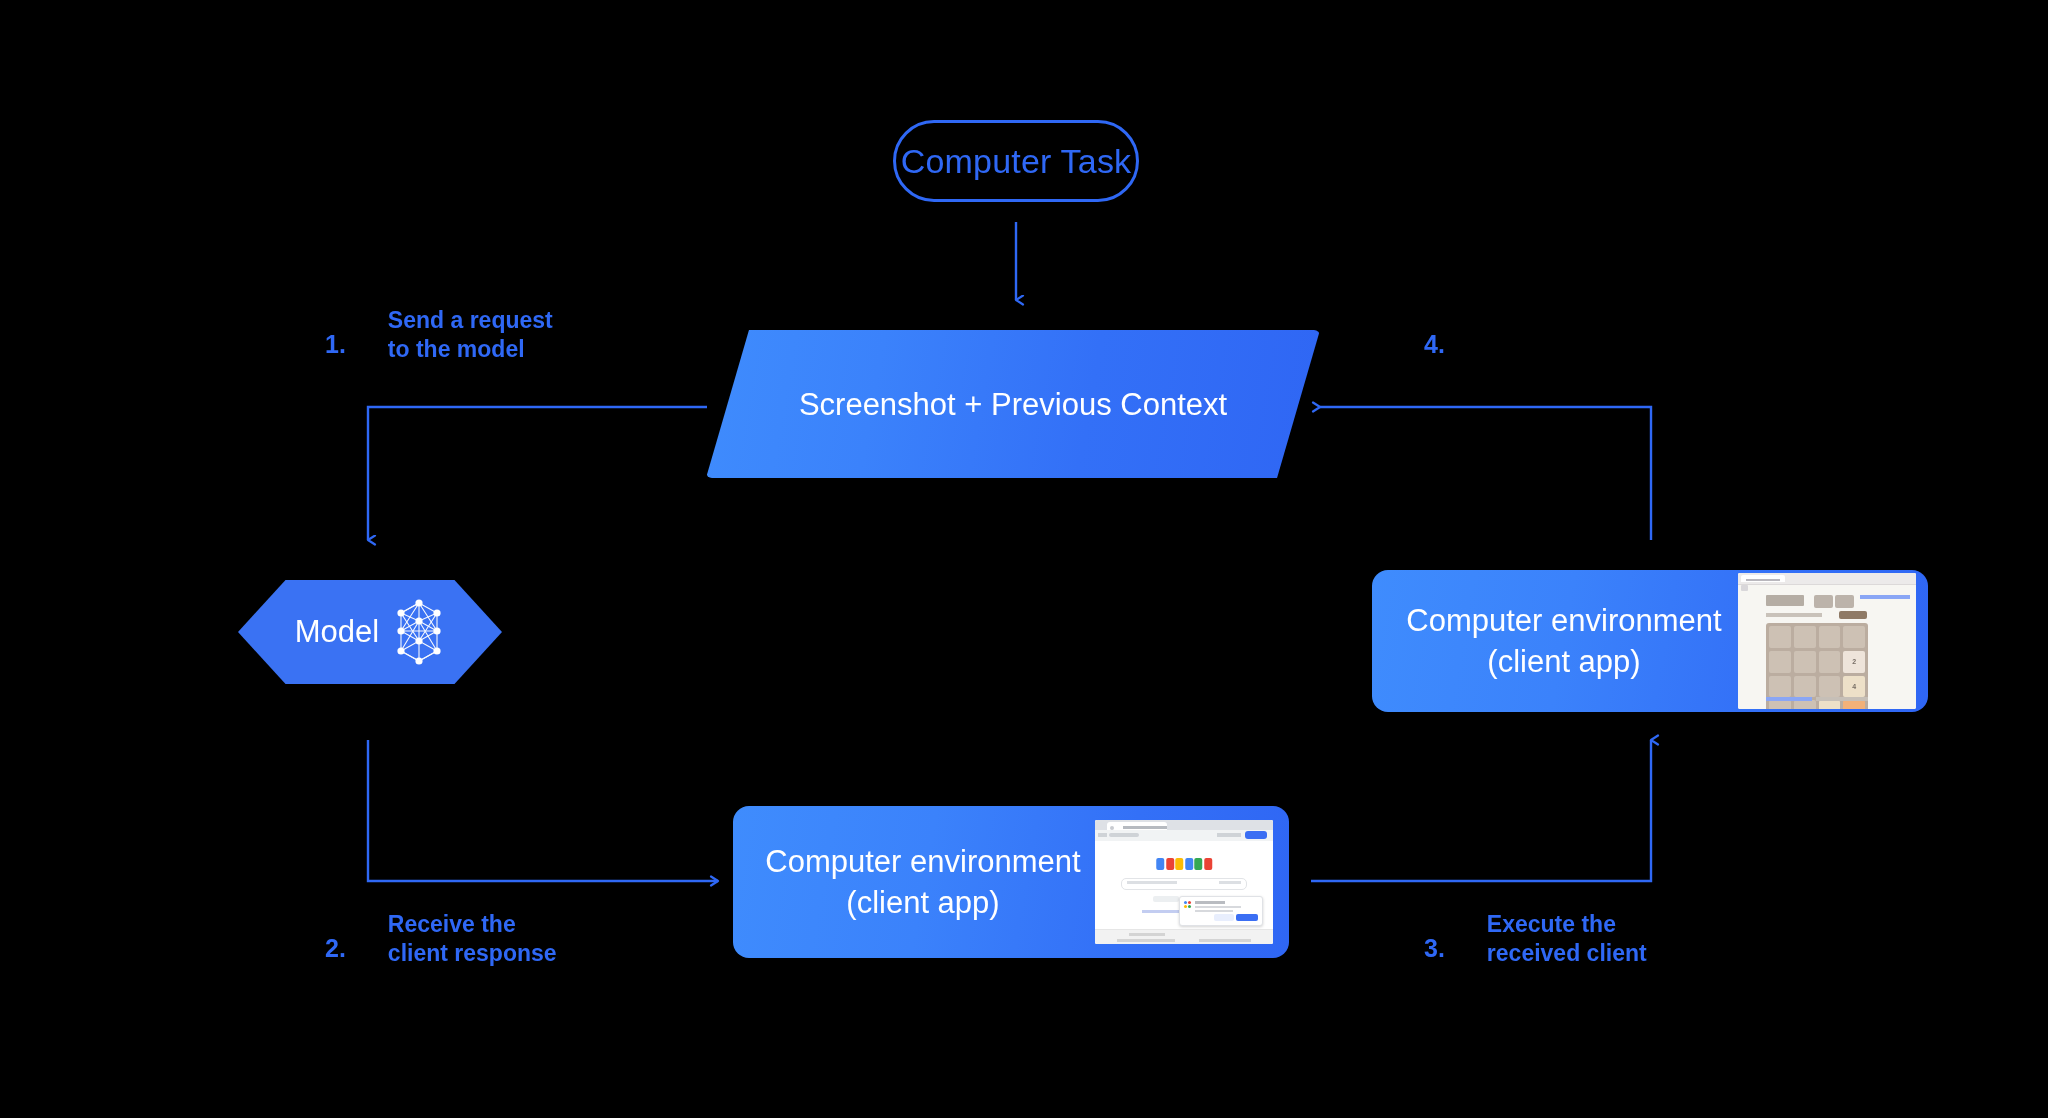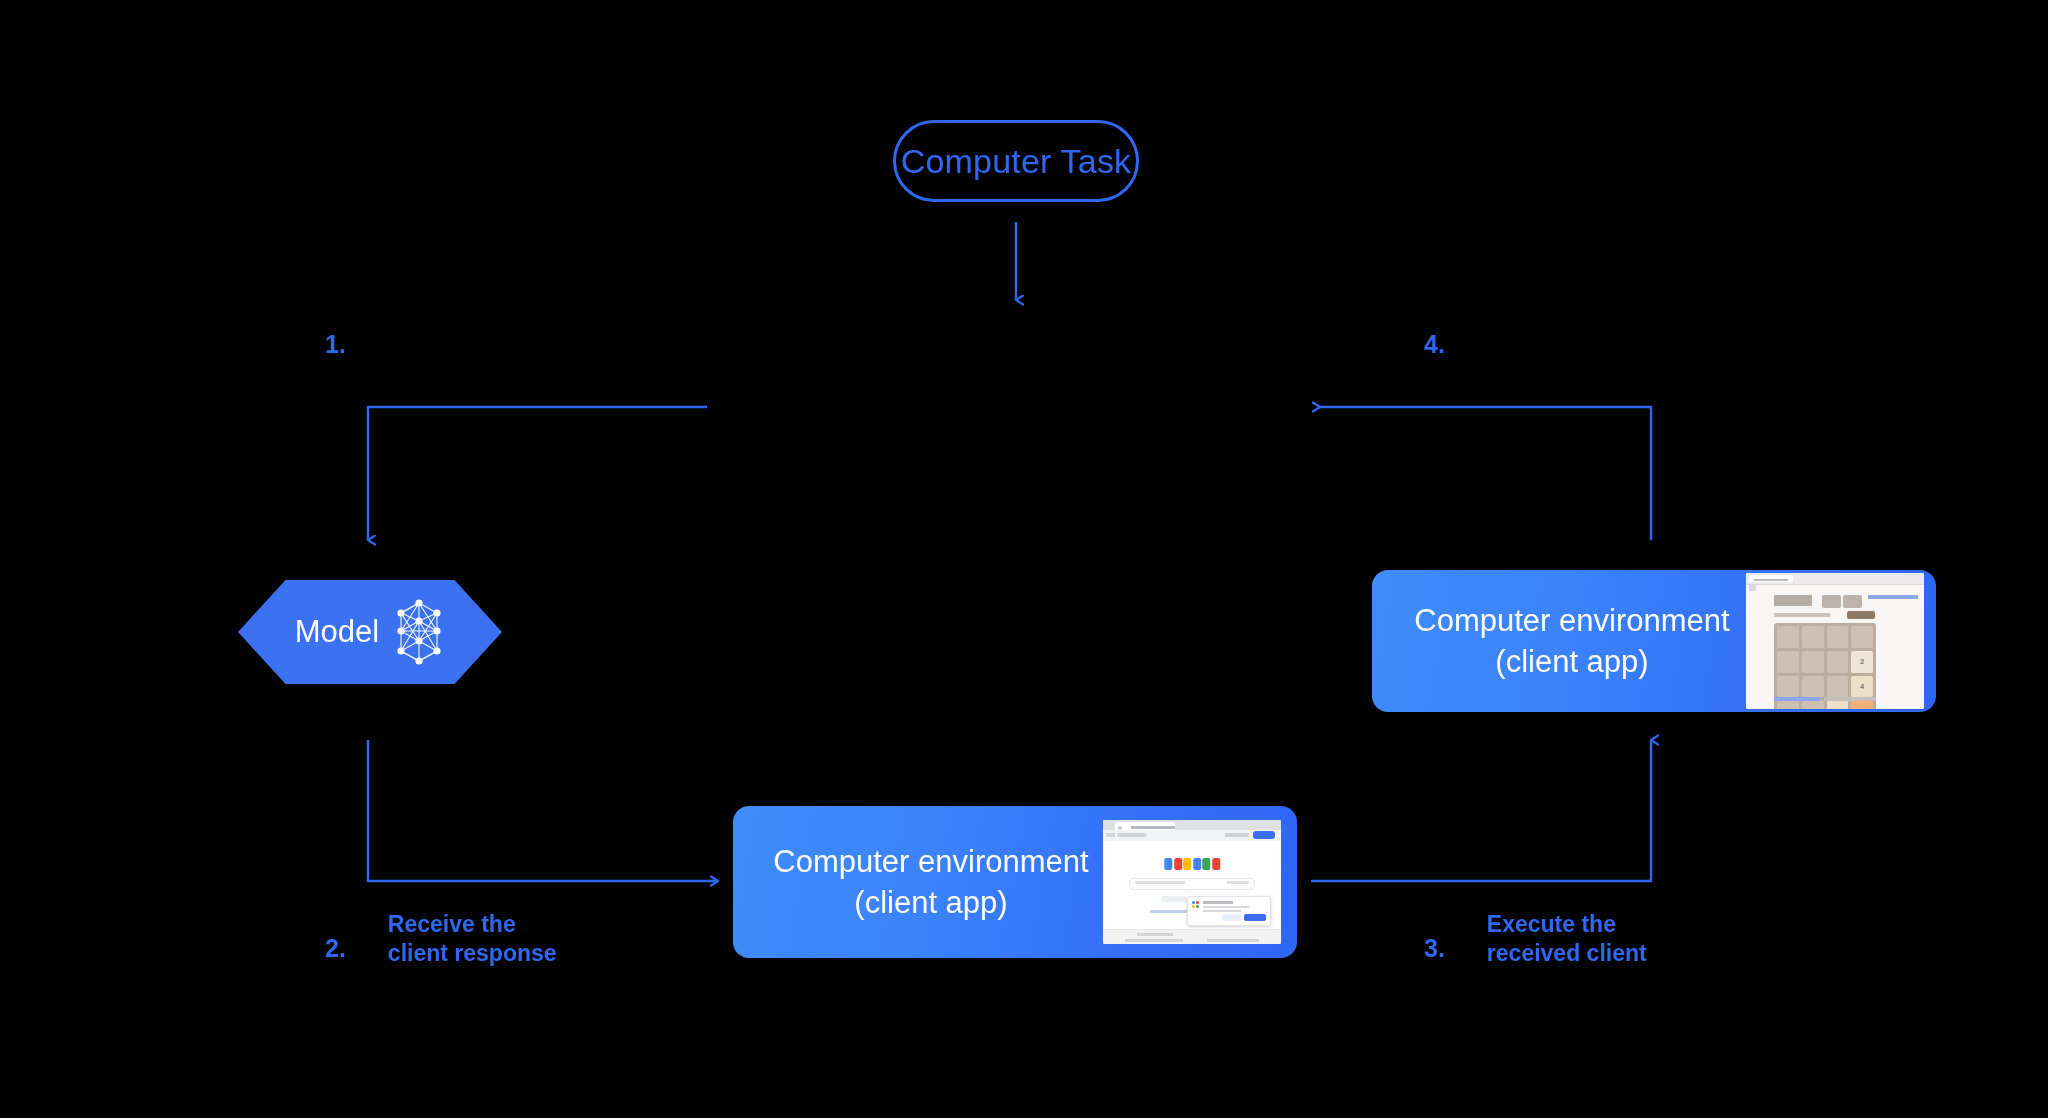--- a/index.html
+++ b/index.html
@@ -113,21 +113,20 @@
     display: block;
   }
 
   
   .env-card {
     position: absolute;
     border-radius: 16px;
     overflow: hidden;
     display: flex;
     align-items: center;
-    padding-left: 8px;
   }
   .env-card .env-bg {
     position: absolute;
     inset: 0;
     background: linear-gradient(100deg, #3f8cfd 0%, #3b82fb 35%, #3370f7 70%, #2f66f4 100%);
   }
   .env-label {
     position: relative;
     color: #ffffff;
     font-size: 31px;
@@ -394,20 +393,25 @@
 
     <path d="M1311,881 L1651,881 L1651,740" fill="none" stroke="#2f68f5" stroke-width="2.4" marker-end="url(#ah-up)"></path>
 
     <path d="M1651,540 L1651,407 L1320,407" fill="none" stroke="#2f68f5" stroke-width="2.4" marker-end="url(#ah-left)"></path>
   </svg>
 
   <div class="pill">
     <span class="pill-label">Computer Task</span>
   </div>
 
+  <div class="parallelogram-wrap">
+    <div class="parallelogram-bg"></div>
+    <div class="parallelogram-label">Screenshot + Previous
+Context</div>
+  </div>
 
   <div class="hexagon-wrap">
     <div class="hexagon-bg"></div>
     <div class="hexagon-inner">
       <span class="hexagon-label">Model</span>
       <svg class="nn-icon" viewBox="0 0 52 70">
         <g stroke="#ffffff" stroke-width="1.1" fill="none" opacity="0.95">
 
           <path d="M26,6 L8,16 M26,6 L44,16 M26,6 L26,24 M26,6 L8,34 M26,6 L44,34"></path>
 
@@ -529,20 +533,22 @@
           <div class="tg-foot-a"></div>
           <div class="tg-foot-b"></div>
           <div class="tg-foot-c"></div>
         </div>
       </div>
     </div>
   </div>
 
   <div class="step" id="step1">
     <span class="step-num">1.</span>
+    <span class="step-text">Send a request
+to the model</span>
   </div>
 
   <div class="step" id="step4">
     <span class="step-num">4.</span>
   </div>
 
   <div class="step" id="step2">
     <span class="step-num">2.</span>
     <span class="step-text">Receive the
 client response</span>

